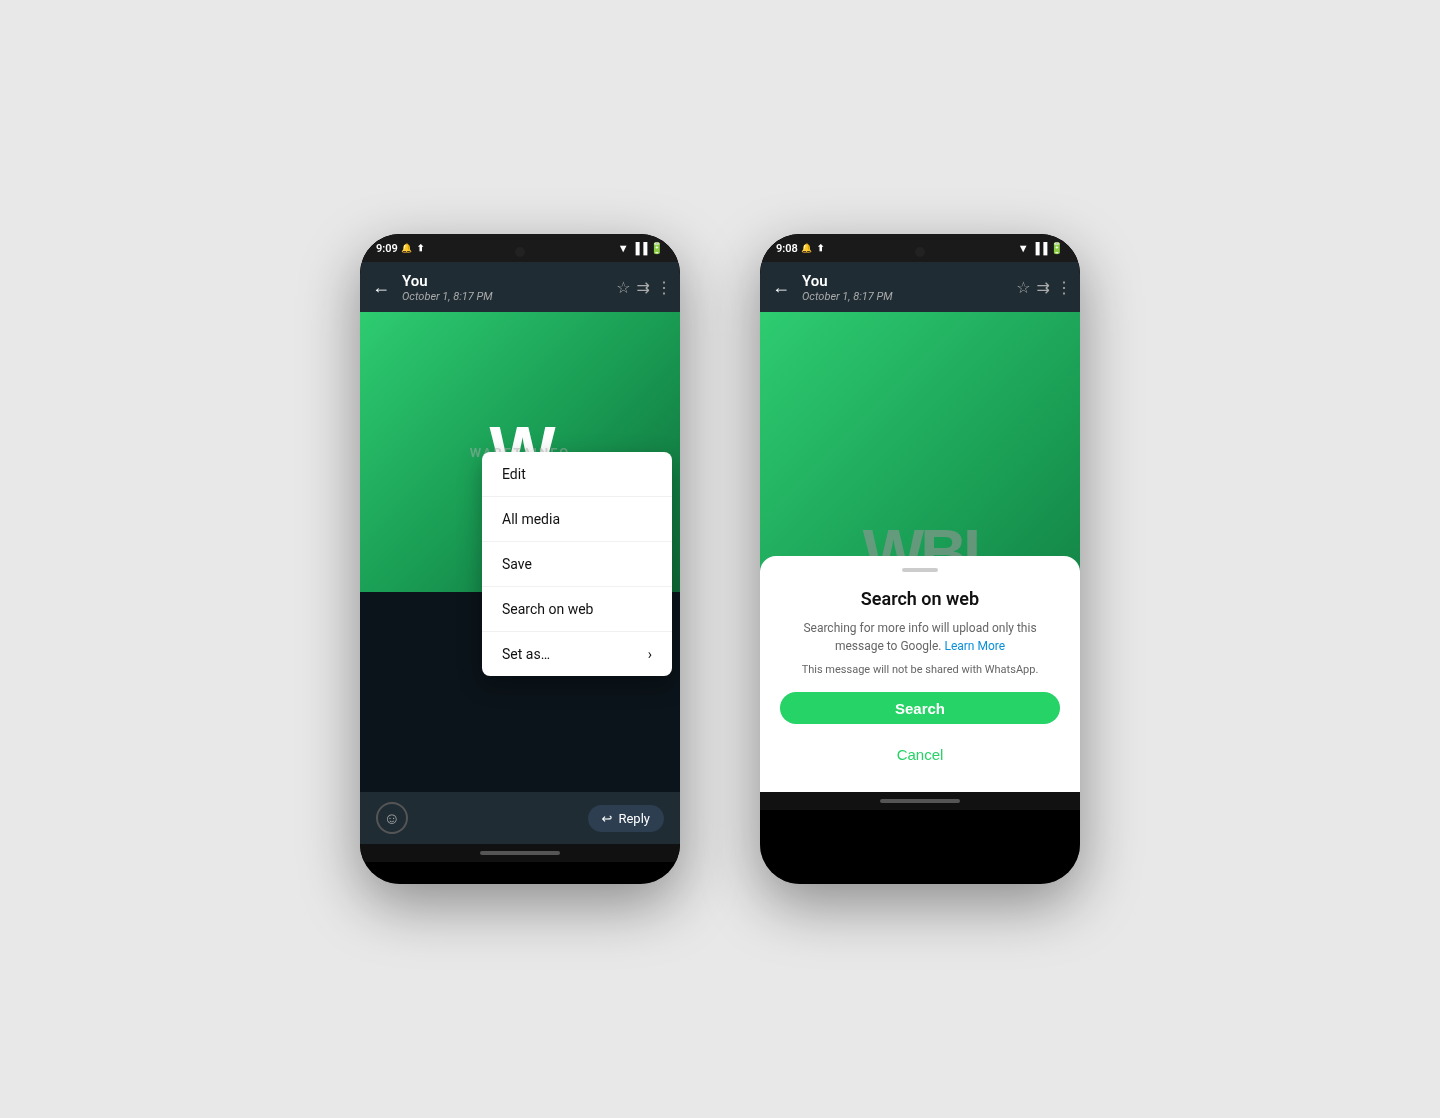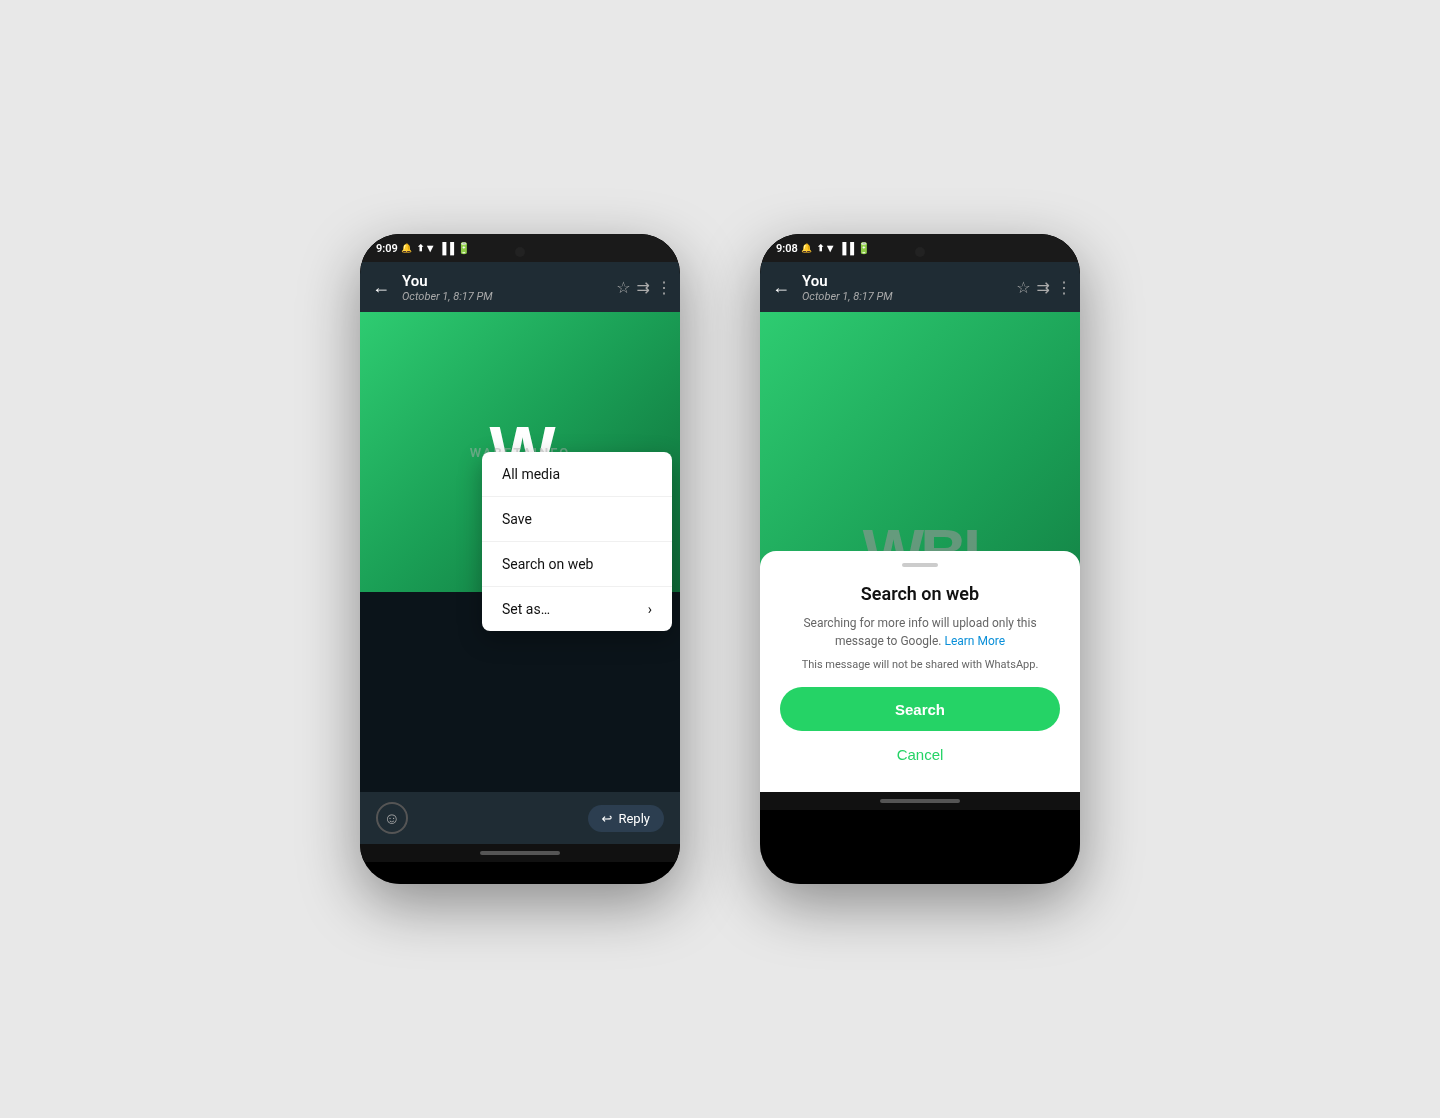--- a/index.html
+++ b/index.html
@@ -80,21 +80,21 @@
       border-radius: 3px 0 0 3px;
       box-shadow: 0 55px 0 #333;
     }
 
     
     .status-bar {
       height: 28px;
       background: #1a1a1a;
       display: flex;
       align-items: center;
-      justify-content: flex-start;
+      justify-content: space-between;
       padding: 0 16px;
       color: white;
       font-size: 11px;
       font-weight: 600;
       position: relative;
       z-index: 10;
     }
 
     .status-left { display: flex; align-items: center; gap: 4px; }
     .status-right { display: flex; align-items: center; gap: 3px; }
@@ -267,29 +267,29 @@
 
     .sheet-note {
       font-size: 11px;
       color: #666;
       text-align: center;
       margin-bottom: 16px;
     }
 
     .search-btn {
       width: 100%;
-      height: 44px;
+      height: 32px;
       background: #25d366;
       border: none;
       border-radius: 22px;
       color: white;
       font-size: 15px;
       font-weight: 600;
       cursor: pointer;
-      margin-bottom: 5px;
+      margin-bottom: 12px;
     }
 
     .cancel-btn {
       width: 100%;
       height: 36px;
       background: transparent;
       border: none;
       color: #25d366;
       font-size: 15px;
       font-weight: 500;
@@ -342,20 +342,23 @@
     </div>
 
     <div class="chat-area" style="height: 480px; position:relative;">
       <div class="media-area">
         <div style="color:white; font-size:70px; font-weight:900; font-family:Arial,sans-serif; letter-spacing:-5px;">W</div>
         <div class="watermark" style="top:50%; left:50%; transform:translate(-50%,-50%); font-size:13px; color:rgba(180,180,180,0.5);">WABETAINFO</div>
       </div>
 
       <div class="context-menu">
         <div class="context-menu-item">
+          <span>Edit</span>
+        </div>
+        <div class="context-menu-item">
           <span>All media</span>
         </div>
         <div class="context-menu-item">
           <span>Save</span>
         </div>
         <div class="context-menu-item">
           <span>Search on web</span>
         </div>
         <div class="context-menu-item">
           <span>Set as…</span>

